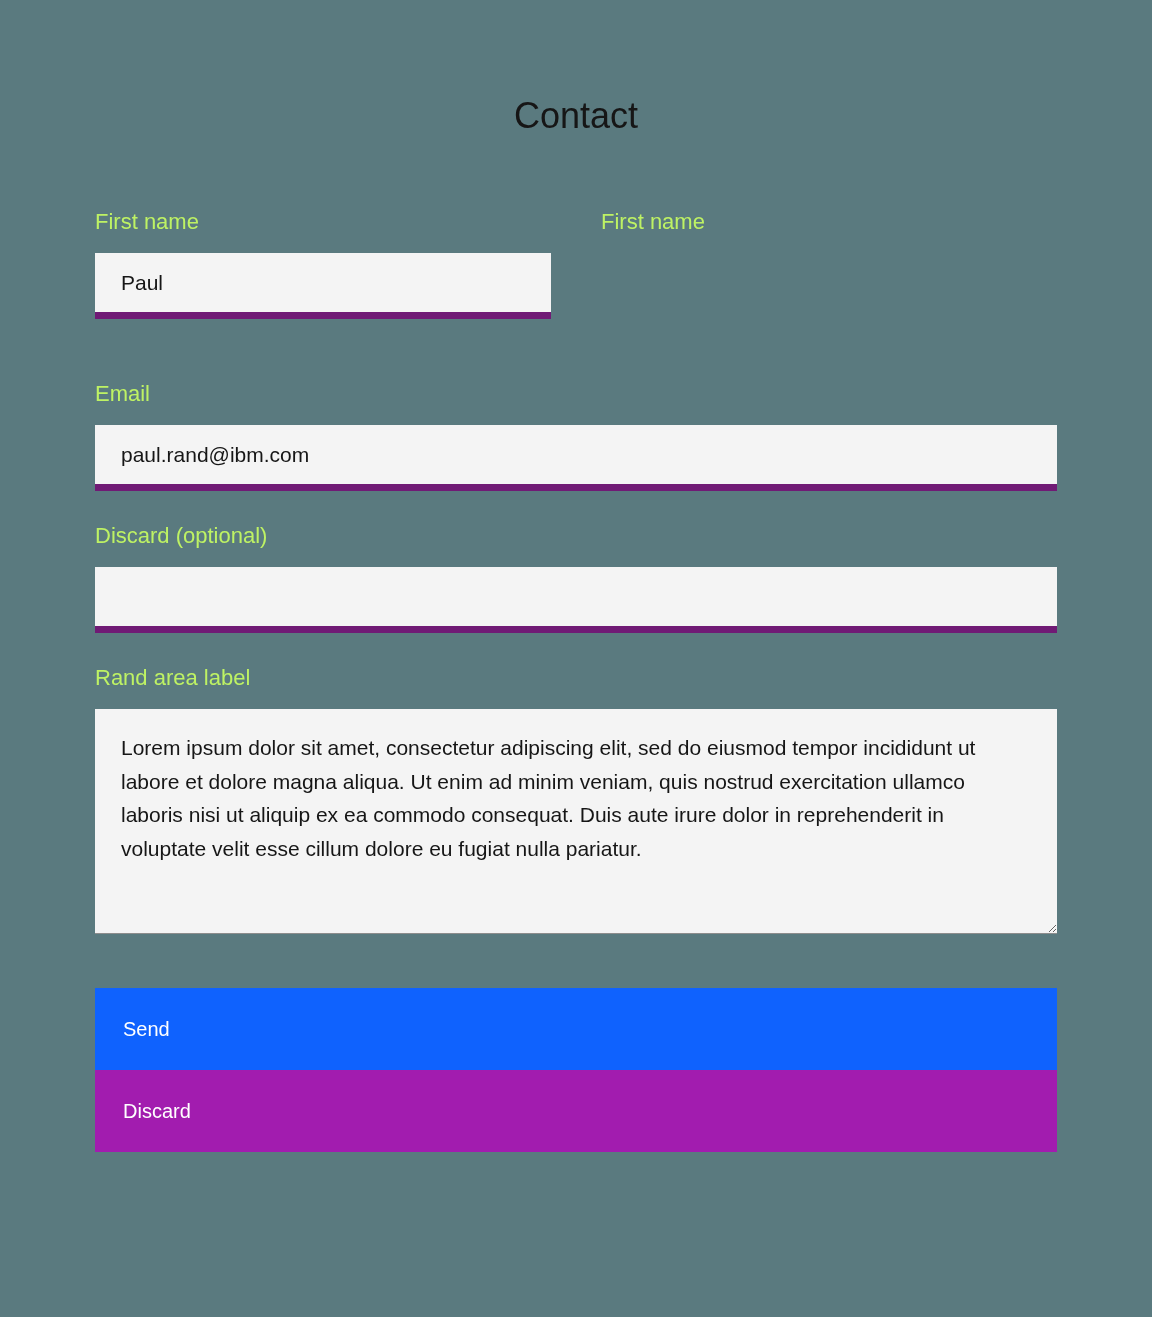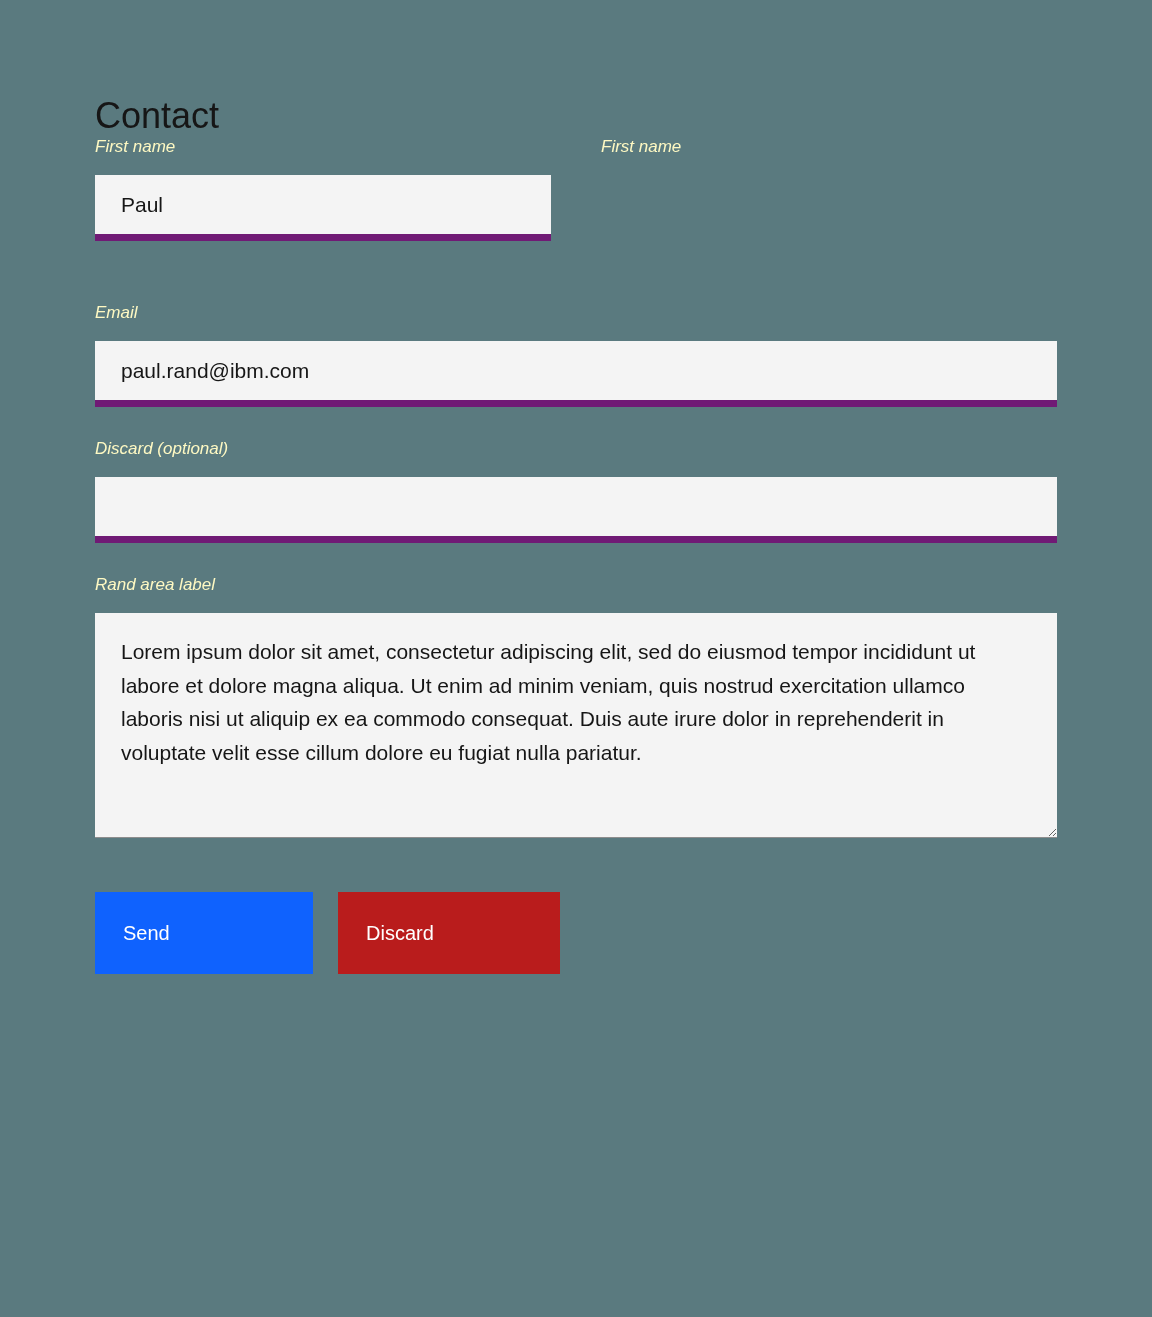--- a/index.html
+++ b/index.html
@@ -17,20 +17,22 @@
     }
     
     .form-container {
       width: 100%;
     }
     
     .form-title {
       font-size: 36px;
       font-weight: 400;
       color: #161616;
+      margin-bottom: 72px;
+      text-align: center;
     }
     
     .form-row {
       display: flex;
       gap: 50px;
       margin-bottom: 62px;
     }
     
     .form-field {
       display: flex;
@@ -40,25 +42,24 @@
     .form-field.half {
       flex: 1;
     }
     
     .form-field.full {
       width: 100%;
       margin-bottom: 32px;
     }
     
     .field-label {
-      font-size: 17px;
-      color: #fef9c3;
+      font-size: 22px;
+      color: #bef264;
       margin-bottom: 18px;
       font-weight: 400;
-      font-style: italic;
     }
     
     .text-input {
       width: 100%;
       height: 66px;
       background-color: #f4f4f4;
       border: none;
       border-bottom: 7px solid #701a75;
       padding: 0 26px;
       font-size: 21px;
@@ -77,22 +78,22 @@
       font-size: 21px;
       color: #161616;
       font-family: inherit;
       line-height: 1.6;
       resize: vertical;
       outline: none;
     }
     
     .button-row {
       display: flex;
-      gap: 25px;
       margin-top: 54px;
+      flex-direction: column;
     }
     
     .btn {
       height: 82px;
       min-width: 218px;
       border: none;
       padding: 0 28px;
       font-size: 20px;
       font-family: inherit;
       text-align: left;
@@ -100,21 +101,21 @@
       display: flex;
       align-items: center;
     }
     
     .btn-primary {
       background-color: #0f62fe;
       color: #ffffff;
     }
     
     .btn-secondary {
-      background-color: #b91c1c;
+      background-color: #a21caf;
       color: #ffffff;
       min-width: 222px;
     }
   </style>
 </head>
 <body>
 
 <div class="form-container">
   <h1 class="form-title">Contact</h1>
 

